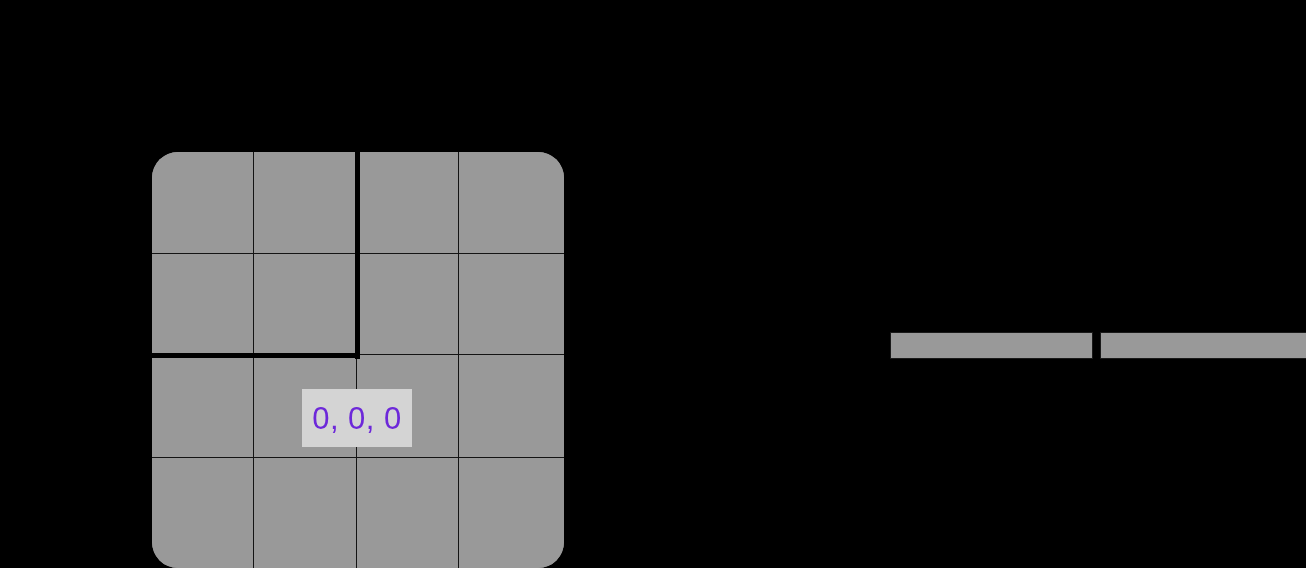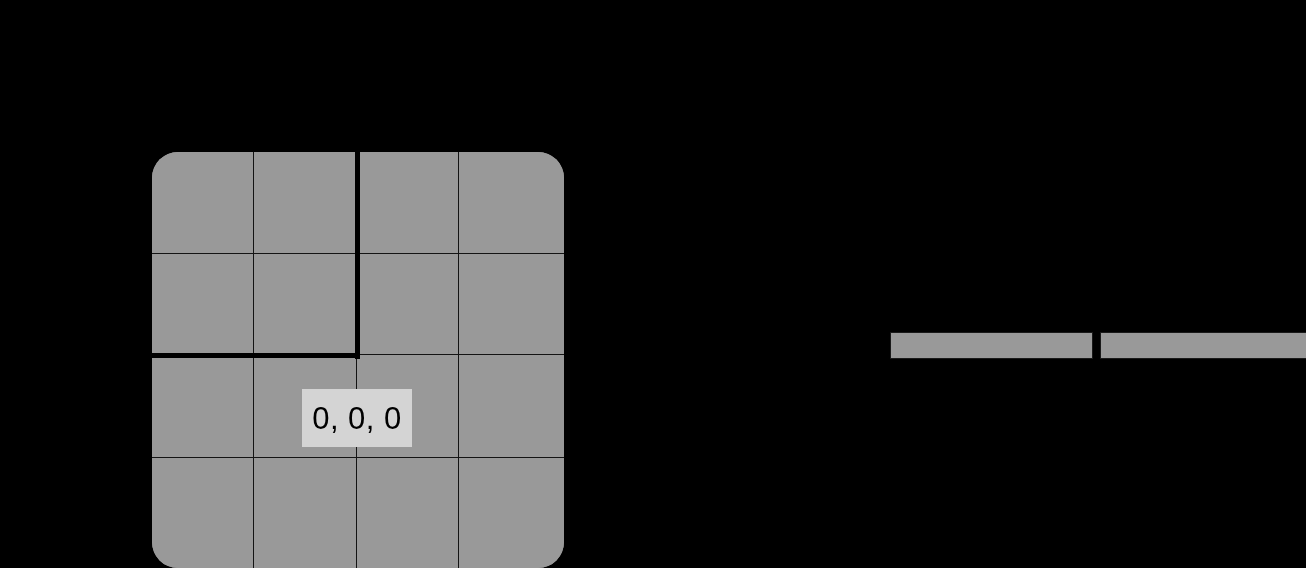--- a/index.html
+++ b/index.html
@@ -76,21 +76,21 @@
     position: absolute;
     left: 302px;
     top: 389px;
     width: 110px;
     height: 58px;
     background: #d4d4d4;
     display: flex;
     align-items: center;
     justify-content: center;
     font-size: 31px;
-    color: #000000;
+    color: #6d28d9;
     letter-spacing: 0.5px;
     line-height: 1;
     white-space: nowrap;
   }
 
   
   .bar {
     position: absolute;
     background: #999999;
     height: 27px;

